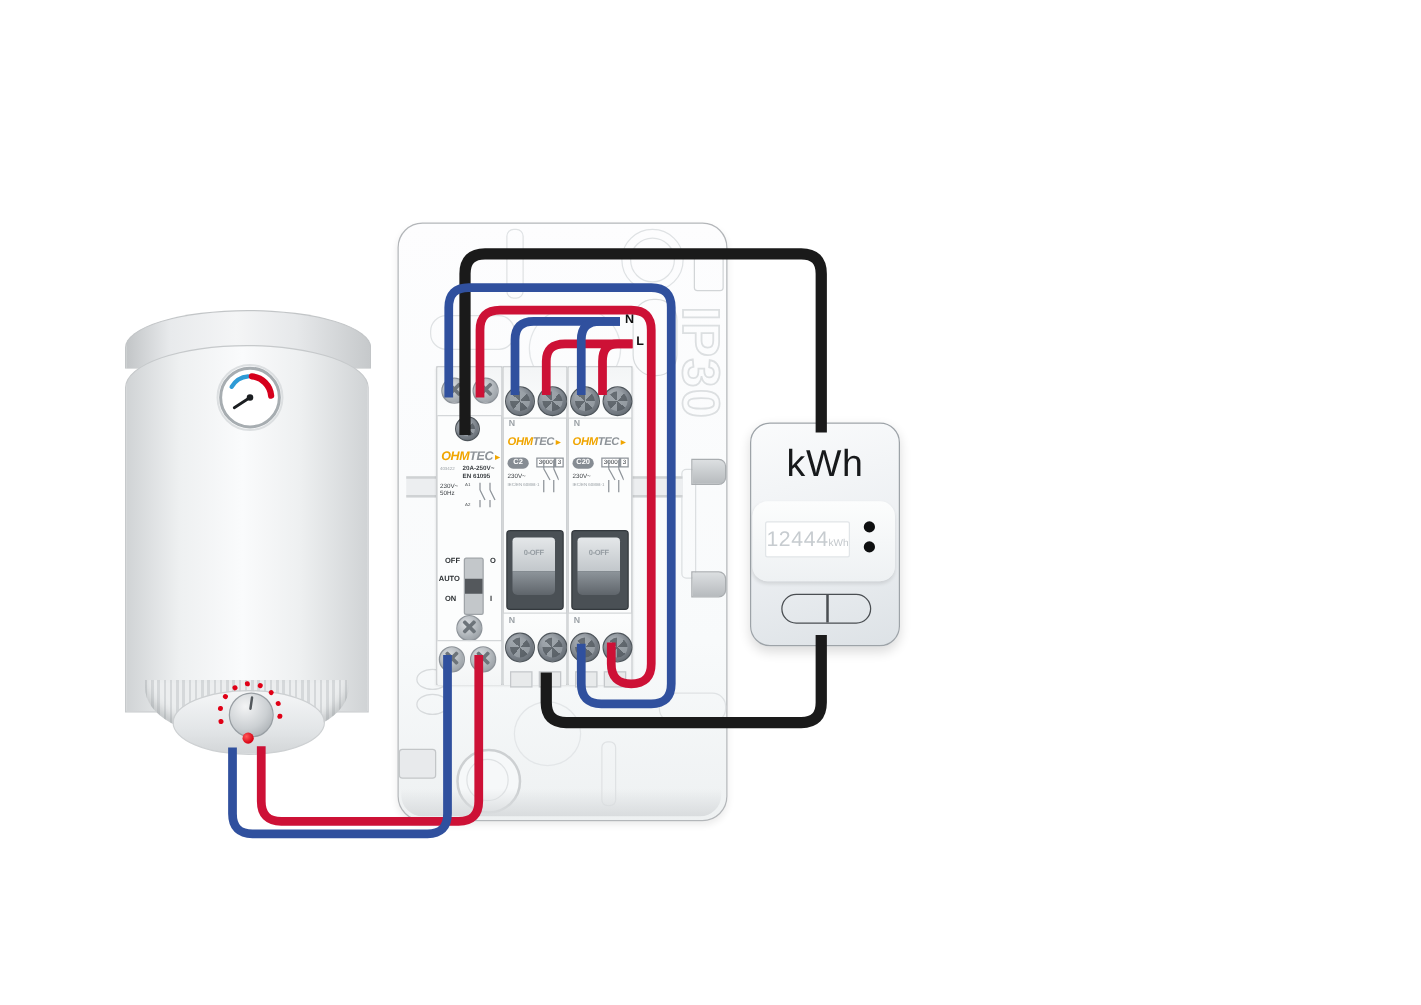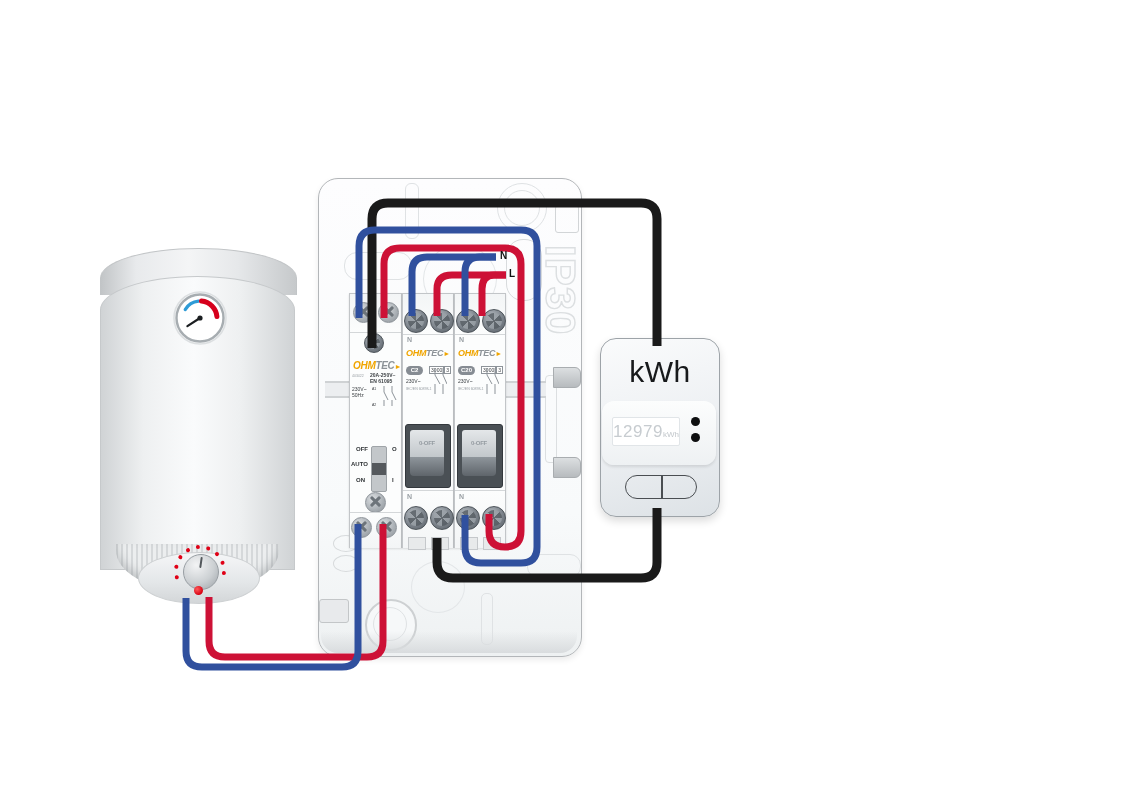--- a/index.html
+++ b/index.html
@@ -296,21 +296,21 @@
     </div>
   </div>
 
   <div class="nl" style="left:500px;top:250px;">N</div>
   <div class="nl" style="left:509px;top:268px;">L</div>
 
   <div class="meter">
     <div class="meter-title">kWh</div>
     <div class="meter-band">
       <div class="meter-display">
-        <span>12979</span><span class="unit">kWh</span>
+        <span>12444</span><span class="unit">kWh</span>
       </div>
       <div class="mdot" style="left:89px;top:16px;"></div>
       <div class="mdot" style="left:89px;top:32px;"></div>
     </div>
     <div class="meter-btn">
       <div class="divider"></div>
     </div>
   </div>
 
   <svg class="wires" width="1137" height="804" viewBox="0 0 1137 804">

